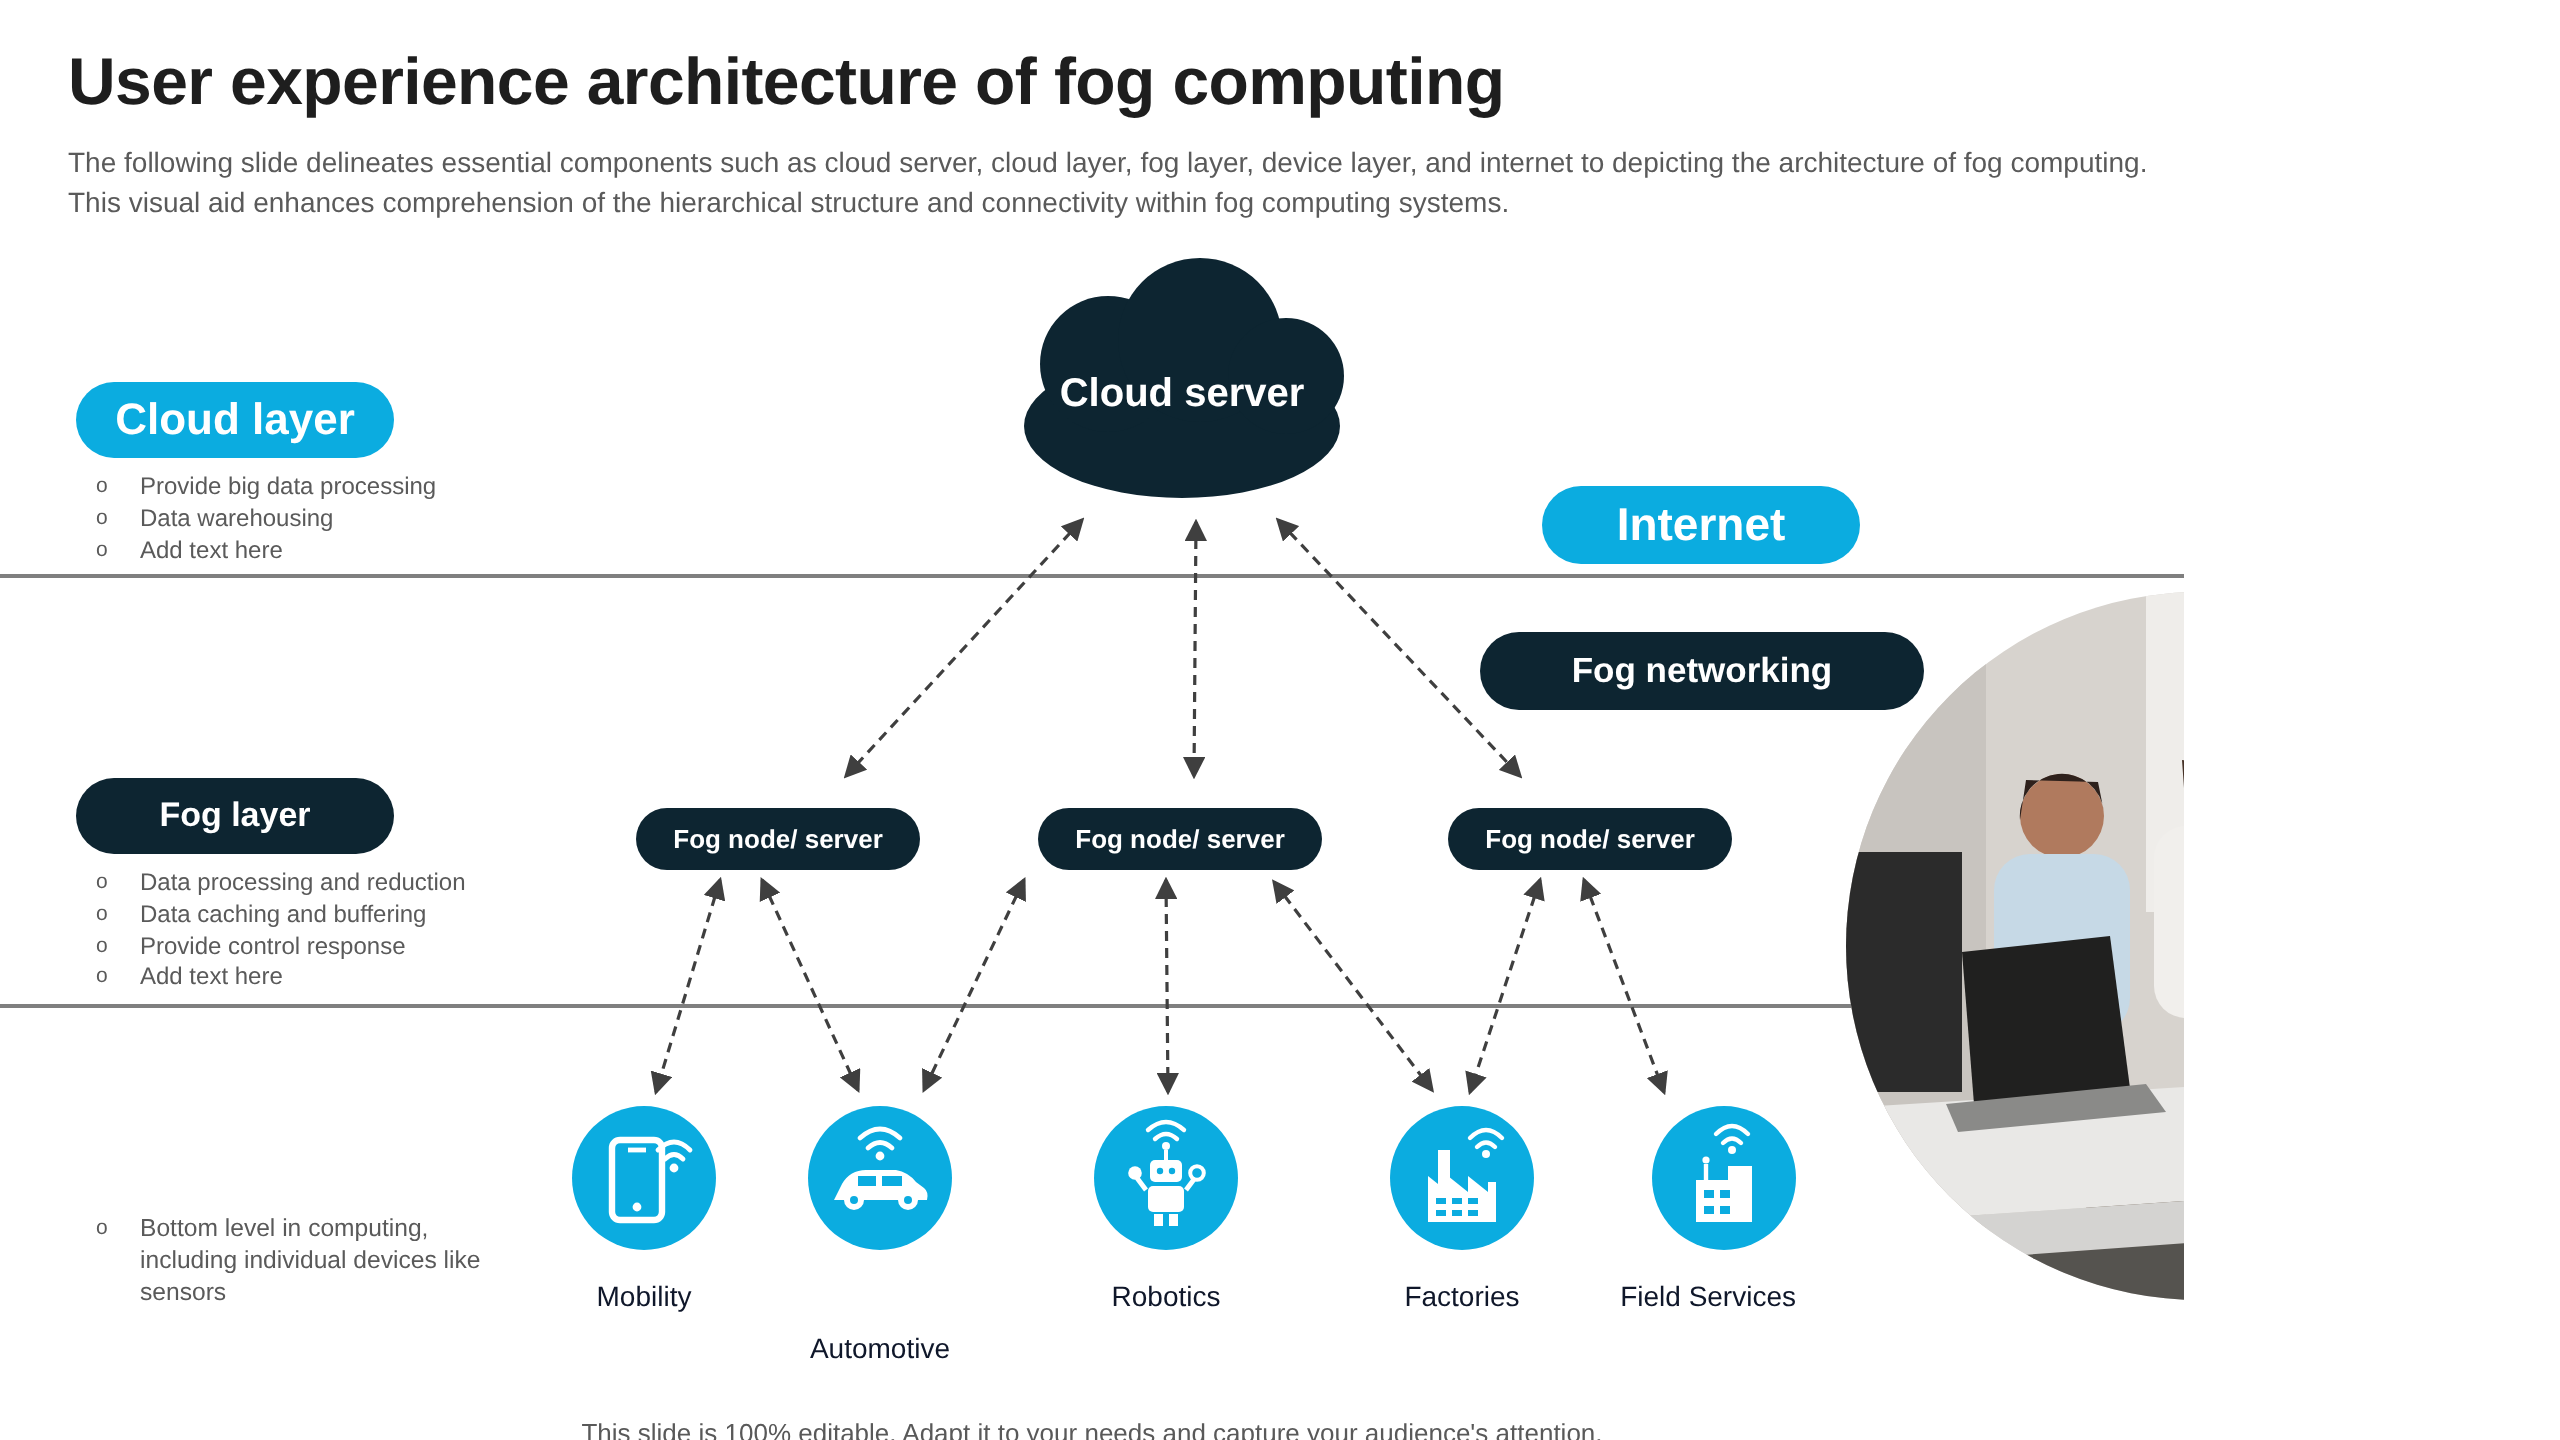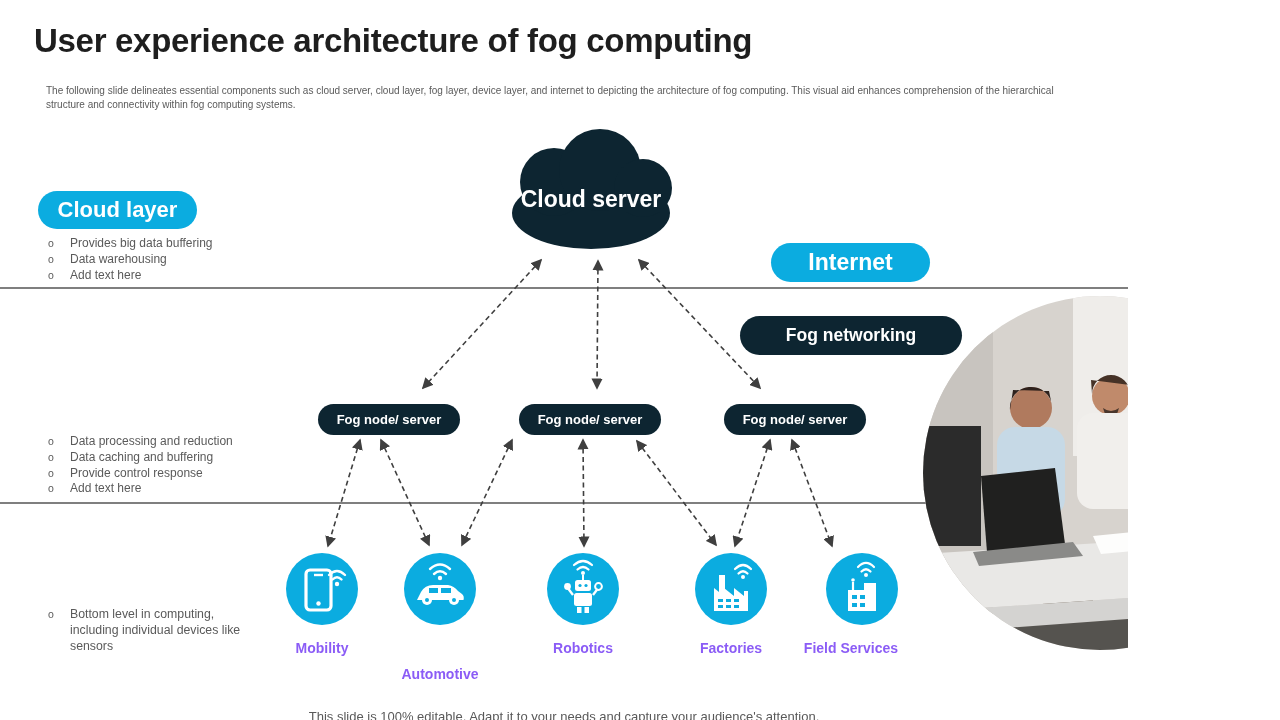--- a/index.html
+++ b/index.html
@@ -1,33 +1,33 @@
 <!DOCTYPE html>
 <html><head>
 <meta charset="utf-8">
 <style>
   html,body { margin:0; padding:0; background:#fff; }
   .slide {
     position:relative; width:1092px; height:720px; background:#ffffff;
-    font-family:"Liberation Sans", sans-serif; overflow:hidden;padding-left:36px;
+    font-family:"Liberation Sans", sans-serif; overflow:hidden;
   }
   
   .accent-bar { position:absolute; left:1157px; top:0; width:108px; height:392px;
     background:#0BACE0; border-radius:0 0 55px 55px; z-index:1; }
   .footer-dot { position:absolute; left:1243px; top:692px; width:27px; height:27px;
     border-radius:50%; background:#0BACE0; z-index:3; }
   
   .divider { position:absolute; height:2px; background:#7f7f7f; z-index:0; }
   .divider-1 { left:0; top:287px; width:1158px; }
   .divider-2 { left:0; top:502px; width:935px; }
   
   .title { position:absolute; left:34px; top:22px; margin:0; font-size:33px;
     font-weight:bold; color:#1e1e1e; letter-spacing:-0.3px; }
-  .subtitle { position:absolute; left:34px; top:72px; width:1040px; margin:12px;
-    font-size:10px; line-height:1.4; color:#5a5a5a; }
+  .subtitle { position:absolute; left:34px; top:72px; width:1040px; margin:0;
+    font-size:14px; line-height:1.4; color:#5a5a5a; }
   
   .pill { position:absolute; display:flex; align-items:center; justify-content:center;
     color:#fff; font-weight:bold; border-radius:999px; z-index:2; white-space:nowrap; }
   .pill.cyan { background:#0BACE0; }
   .pill.navy { background:#0d2531; }
   .pill-cloud-layer  { left:38px;  top:191px; width:159px; height:38px; font-size:22px; }
   .pill-fog-layer    { left:38px;  top:389px; width:159px; height:38px; font-size:17px; }
   .pill-device-layer { left:40px;  top:559px; width:160px; height:38px; font-size:17px; }
   .pill-internet     { left:771px; top:243px; width:159px; height:39px; font-size:23px; }
   .pill-fognet       { left:740px; top:316px; width:222px; height:39px; font-size:17.5px; }
@@ -40,29 +40,29 @@
   .bullets .marker { width:22px; flex:0 0 22px; font-size:10.5px; text-align:left;
     padding-left:2px; }
   .bullets-cloud  { left:46px; top:236px; }
   .bullets-fog    { left:46px; top:434px; }
   .bullets-device { left:46px; top:606px; width:218px; }
   .bullets-device li { line-height:16px; font-size:12.3px; }
   
   .cloud { position:absolute; left:496px; top:126px; width:190px; height:124px; z-index:2; }
   .cloud svg { position:absolute; left:0; top:0; }
   .cloud-label { position:absolute; left:0; top:60px; width:100%; text-align:center;
-    color:#fff; font-size:23px; font-weight:bold; }
+    color:#fff; font-size:20px; font-weight:bold; }
   
   .arrows { position:absolute; left:0; top:0; z-index:1; }
   
   .device { position:absolute; top:553px; width:120px; display:flex;
     flex-direction:column; align-items:center; z-index:2; }
   .device-circle { width:72px; height:72px; border-radius:50%; background:#0BACE0;
     display:flex; align-items:center; justify-content:center; }
-  .device-label { margin-top:15px; font-size:14px; font-weight:bold; color:#8b5cf6; }
+  .device-label { margin-top:15px; font-size:14px; font-weight:normal; color:#0f172a; }
   .device-1 { left:262px; } .device-2 { left:380px;gap:26px; } .device-3 { left:523px; }
   .device-4 { left:671px; } .device-5 { left:778px;align-items:flex-end; }
   
   .photo { position:absolute; left:923px; top:296px; width:354px; height:354px;
     border-radius:50%; overflow:hidden; z-index:2; }
   
   .footer { position:absolute; left:0; right:0; top:696px; text-align:center;
     font-size:13px; color:#595959; z-index:2; }
 </style>
 </head>
@@ -112,32 +112,33 @@
   <div class="pill cyan pill-internet">Internet</div>
   <div class="pill navy pill-fognet">Fog networking</div>
   <div class="pill navy pill-node pill-node-1">Fog node/ server</div>
   <div class="pill navy pill-node pill-node-2">Fog node/ server</div>
   <div class="pill navy pill-node pill-node-3">Fog node/ server</div>
 
   <div class="pill cyan pill-cloud-layer">Cloud layer</div>
   <ul class="bullets bullets-cloud">
     <li>
         <span class="marker">o</span>
-        <span>Provides big data buffering</span>
+        <span>Provide big data processing</span>
       </li>
     <li>
         <span class="marker">o</span>
         <span>Data warehousing</span>
       </li>
     <li>
         <span class="marker">o</span>
         <span>Add text here</span>
       </li>
   </ul>
 
+  <div class="pill navy pill-fog-layer">Fog layer</div>
   <ul class="bullets bullets-fog">
     <li>
         <span class="marker">o</span>
         <span>Data processing and reduction</span>
       </li>
     <li>
         <span class="marker">o</span>
         <span>Data caching and buffering</span>
       </li>
     <li>

